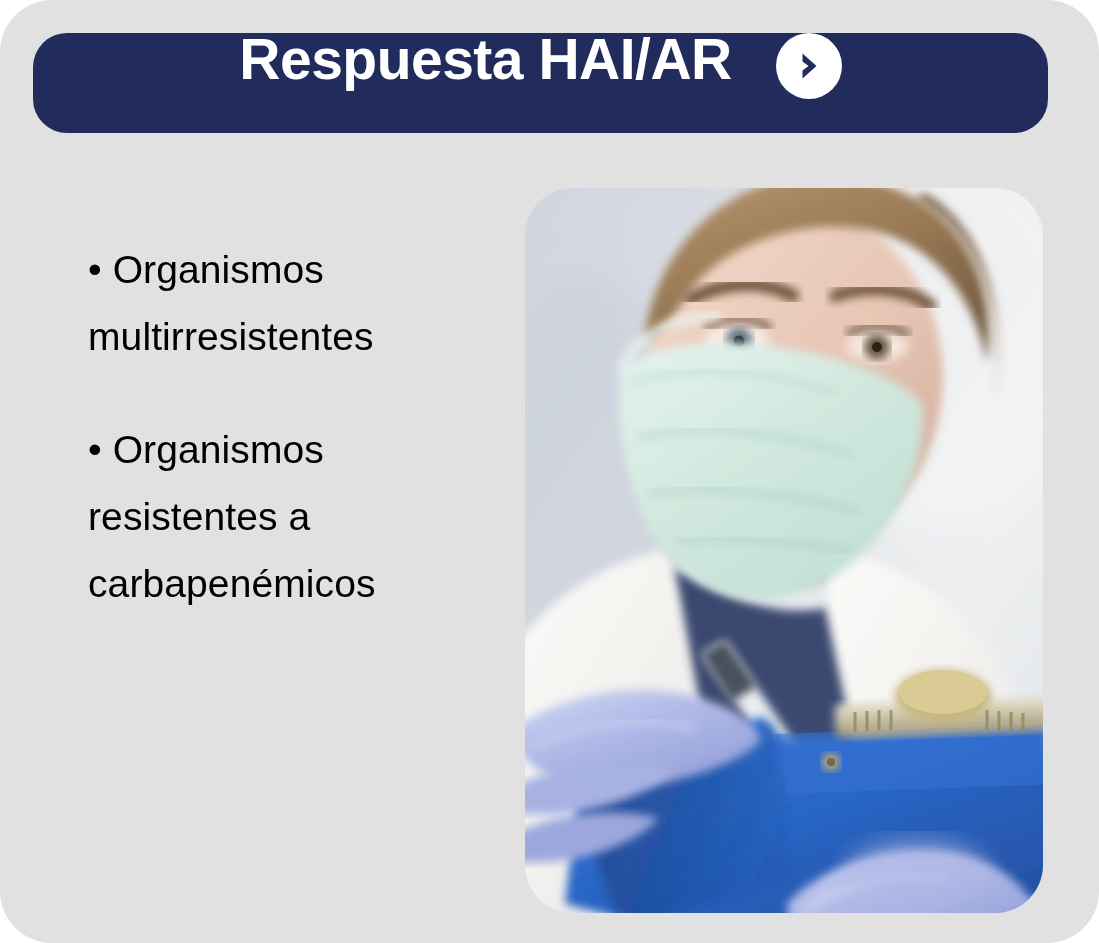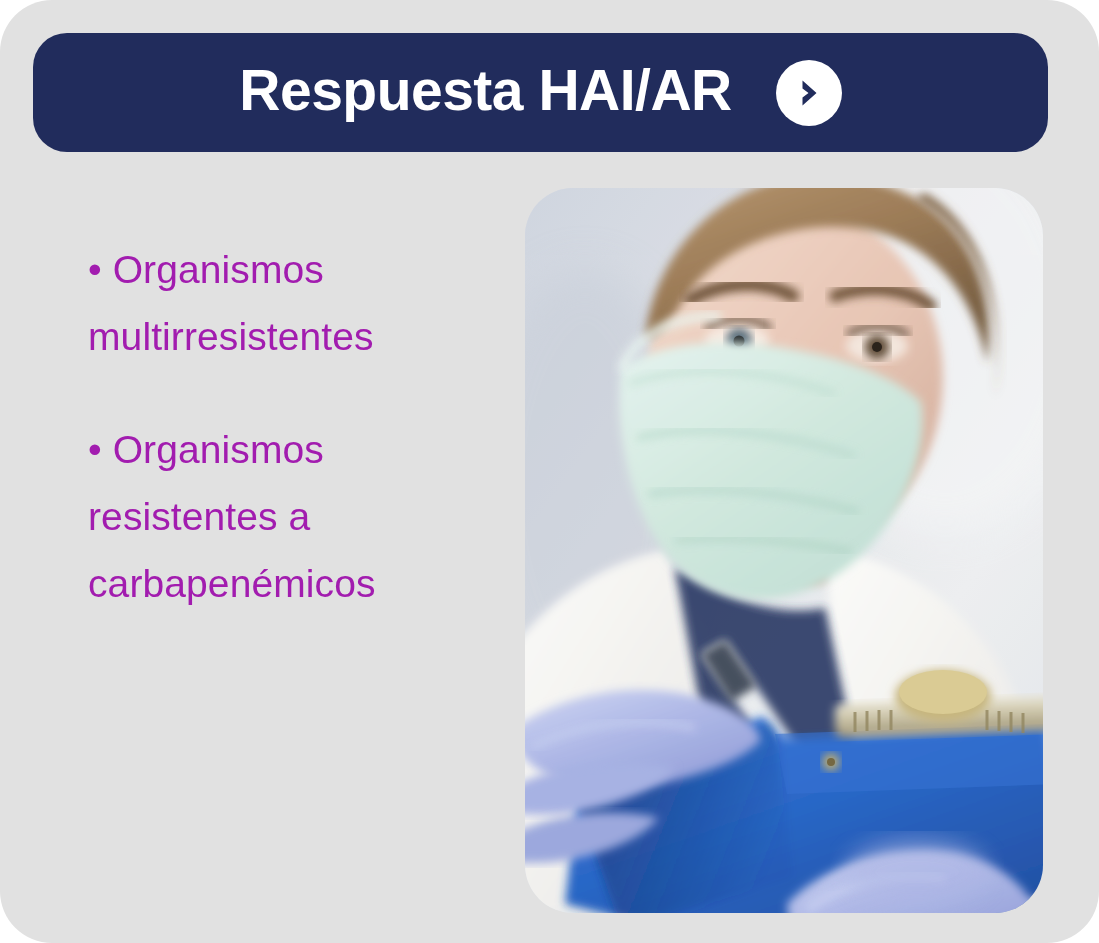--- a/index.html
+++ b/index.html
@@ -24,25 +24,25 @@
     overflow: hidden;
     box-sizing: border-box;
   }
 
   
   .header-banner {
     position: absolute;
     left: 33px;
     top: 33px;
     width: 1015px;
-    height: 119px;
+    height: 100px;
     background: #212c5c;
     border-radius: 34px;
     display: flex;
-    align-items: center;
+    align-items: flex-start;
     justify-content: center;
     gap: 44px;
     box-sizing: border-box;
   }
   .header-title {
     color: #ffffff;
     font-family: "Liberation Sans", sans-serif;
     font-size: 57px;
     font-weight: bold;
     letter-spacing: -0.5px;
@@ -72,21 +72,21 @@
   .header-arrow-circle svg { display: block; }
 
   
   .bullet-column {
     position: absolute;
     left: 88px;
     top: 236px;
     width: 400px;
   }
   .bullet-item {
-    color: #a21caf;
+    color: #000000;
     font-family: "Liberation Sans", sans-serif;
     font-size: 39px;
     font-weight: 300;
     line-height: 67px;
     letter-spacing: 0.1px;
     margin: 0 0 46px 0;
     white-space: pre-line;
   }
   .bullet-item:last-child { margin-bottom: 0; }
 

